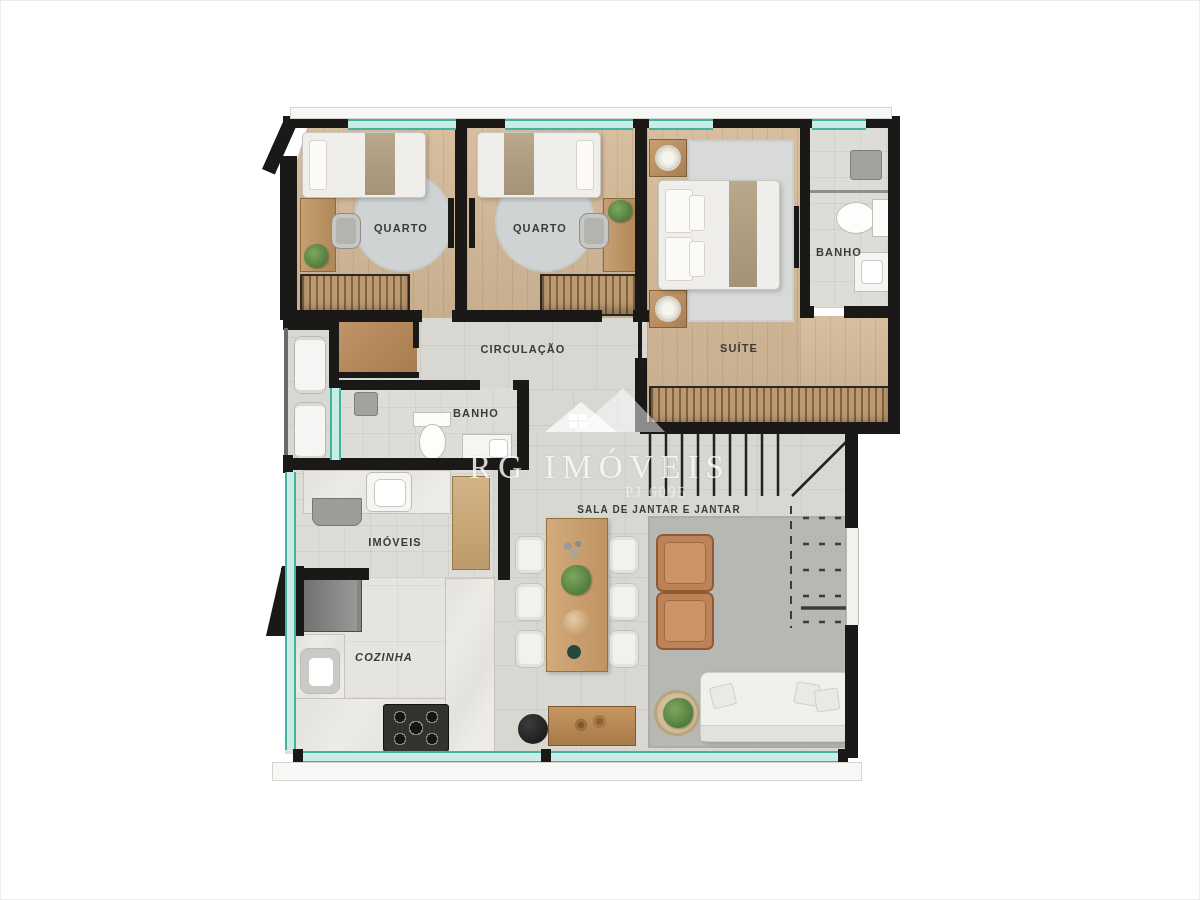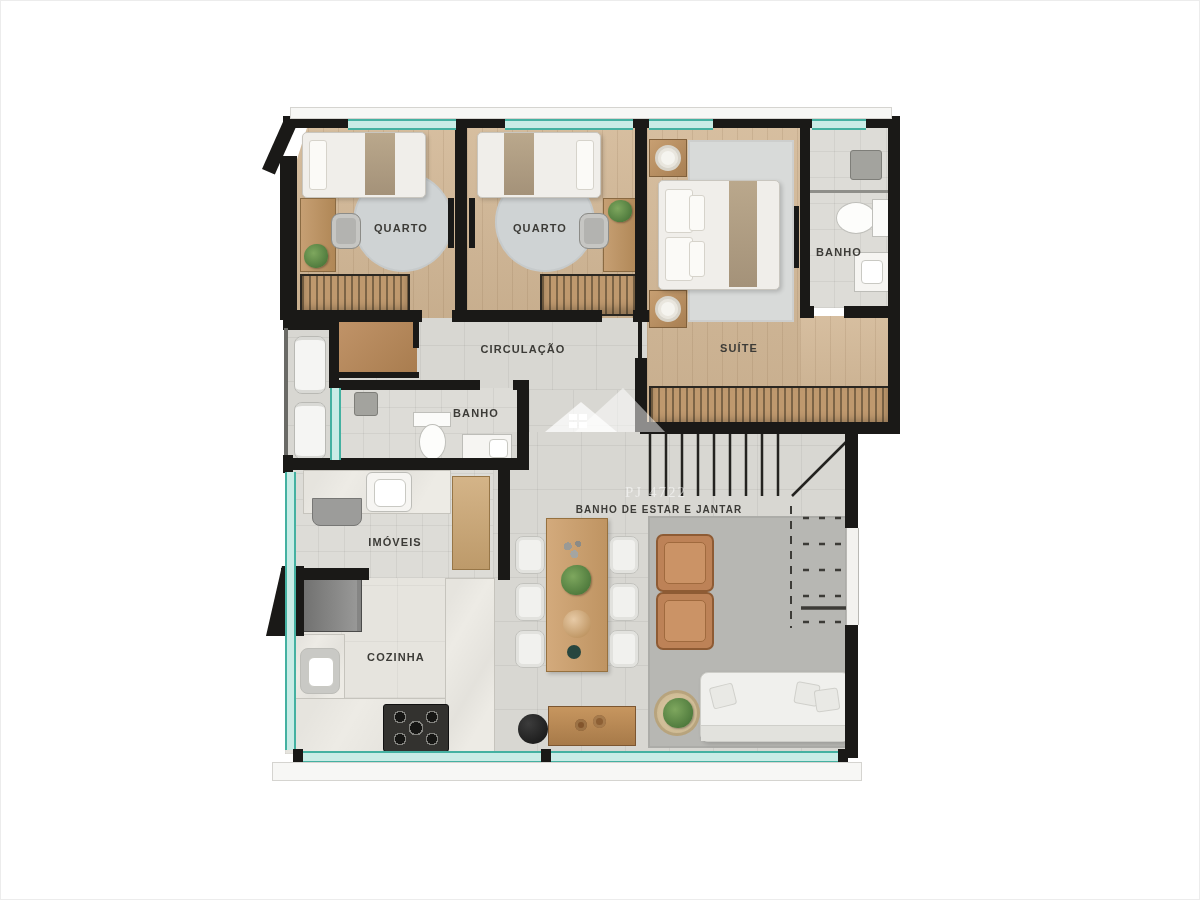--- a/index.html
+++ b/index.html
@@ -265,28 +265,29 @@
   <div class="abs" style="left:846px;top:528px;width:11px;height:97px;background:#f3f2ef;border-left:1px solid #b9b8b4;border-right:1px solid #b9b8b4;"></div>
   <div class="sill" style="left:272px;top:762px;width:588px;height:17px;"></div>
 
   <div class="label" style="left:401px;top:228px;">QUARTO</div>
   <div class="label" style="left:540px;top:228px;">QUARTO</div>
   <div class="label" style="left:839px;top:252px;">BANHO</div>
   <div class="label" style="left:739px;top:348px;">SUÍTE</div>
   <div class="label" style="left:523px;top:349px;">CIRCULAÇÃO</div>
   <div class="label" style="left:476px;top:413px;">BANHO</div>
   <div class="label" style="left:395px;top:542px;">IMÓVEIS</div>
-  <div class="label" style="left:396px;top:657px;">COZINHA</div>
-  <div class="label" style="left:659px;top:509px;font-size:10px;">BANHO DE ESTAR E JANTAR</div>
+  <div class="label" style="left:384px;top:657px;font-style:italic;">COZINHA</div>
+  <div class="label" style="left:659px;top:509px;font-size:10px;">SALA DE JANTAR E JANTAR</div>
 
   <svg class="abs" style="left:545px;top:382px;" width="120" height="56" viewBox="0 0 120 56">
     <polygon points="30,50 78,6 120,50" fill="#ffffff" fill-opacity="0.50"></polygon>
     <polygon points="0,50 36,20 72,50" fill="#ffffff" fill-opacity="0.72"></polygon>
     <g fill="#ffffff" fill-opacity="0.95">
       <rect x="24" y="32" width="8" height="6"></rect>
         <rect x="34" y="32" width="8" height="6"></rect>
       <rect x="24" y="40" width="8" height="6"></rect>
         <rect x="34" y="40" width="8" height="6"></rect>
     </g>
   </svg>
-  <div class="wm-sub" style="left:656px;top:492px;">PJ 4722</div>
+  <div class="wm-text" style="left:600px;top:467px;">RG IMÓVEIS</div>
+  <div class="wm-sub" style="left:656px;top:492px;">PJ 6095</div>
 
 </div>
 
 </body></html>

